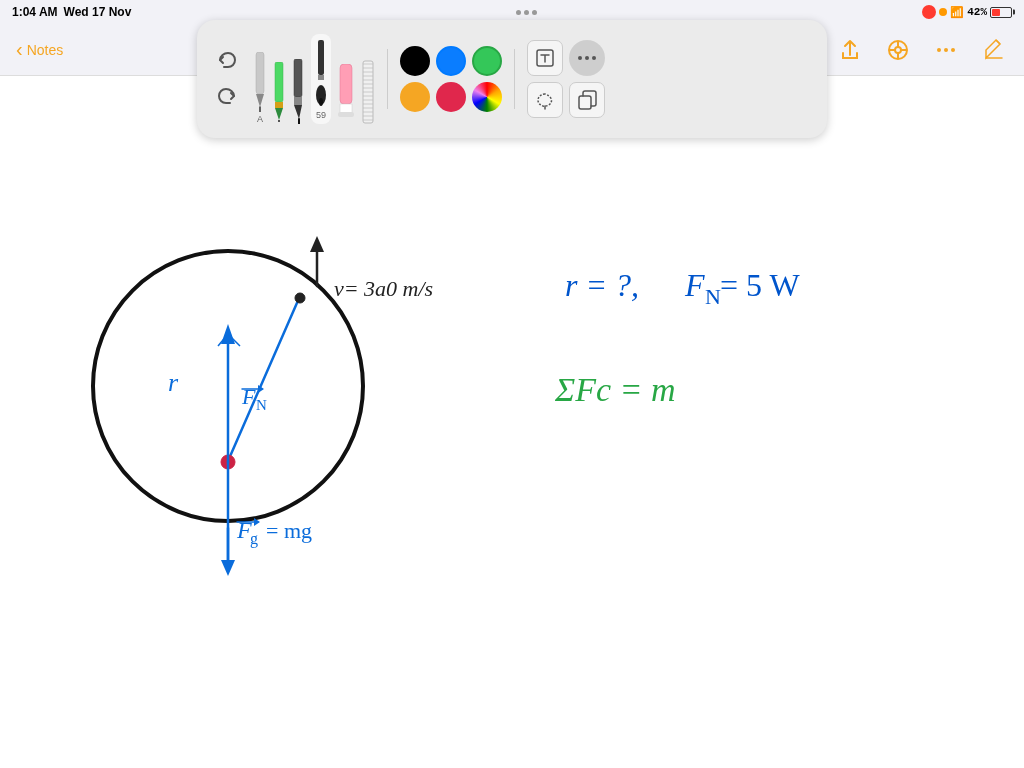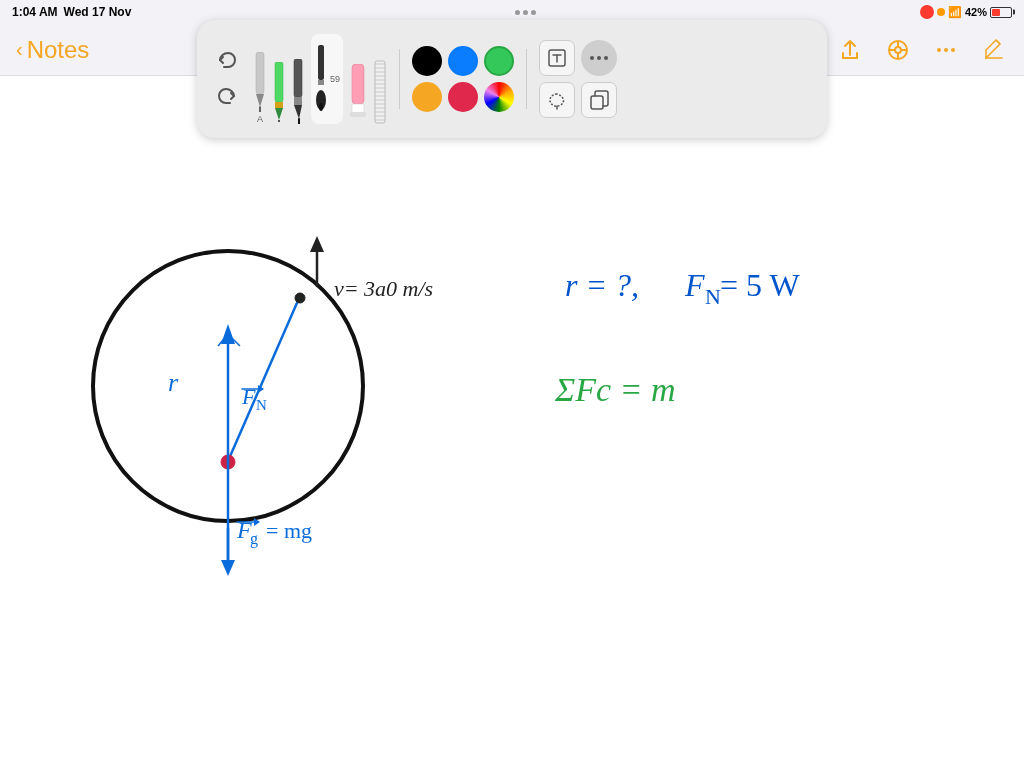--- a/index.html
+++ b/index.html
@@ -97,21 +97,21 @@
       color: #f5a623;
       font-size: 18px;
       cursor: pointer;
       text-decoration: none;
     }
     .back-chevron {
       font-size: 20px;
       color: #f5a623;
     }
     .back-label {
-      font-size: 24px;
+      font-size: 14px;
       color: #f5a623;
     }
     .nav-right {
       display: flex;
       align-items: center;
       gap: 20px;
     }
     .nav-icon {
       width: 28px;
       height: 28px;
@@ -151,21 +151,21 @@
   <div style="display:flex;gap:3px;align-items:center;">
     <span style="width:5px;height:5px;background:#999;border-radius:50%;display:inline-block;"></span>
     <span style="width:5px;height:5px;background:#999;border-radius:50%;display:inline-block;"></span>
     <span style="width:5px;height:5px;background:#999;border-radius:50%;display:inline-block;"></span>
   </div>
   <div class="status-right">
     <div class="battery-container">
       <div style="width:14px;height:14px;background:#ff3b30;border-radius:50%;border:2px solid #ff3b30;"></div>
       <span style="width:8px;height:8px;background:#ff9900;border-radius:50%;display:inline-block;"></span>
       <span style="font-size:11px;">📶</span>
-      <span style="font-size:11px;">42%</span>
+      <span style="font-size:11px;font-family:Liberation Mono, monospace;">42%</span>
       <div class="battery-icon">
         <div class="battery-fill"></div>
       </div>
     </div>
   </div>
 </div>
 
 <div class="nav-bar">
   <div class="nav-left">
     <a class="back-button">
@@ -245,21 +245,21 @@
 
   <div style="display:flex;flex-direction:column;align-items:center;cursor:pointer;height:90px;justify-content:flex-end;gap:2px;">
     <svg width="14" height="65" viewBox="0 0 14 65">
       <rect x="3" y="0" width="8" height="38" rx="2" fill="#555" stroke="#333" stroke-width="0.5"></rect>
       <rect x="3" y="38" width="8" height="8" fill="#888"></rect>
       <polygon points="3,46 11,46 8,60" fill="#333"></polygon>
       <line x1="8" y1="60" x2="8" y2="65" stroke="#111" stroke-width="2" stroke-linecap="round"></line>
     </svg>
   </div>
 
-  <div style="display:flex;flex-direction:row;align-items:center;cursor:pointer;height:90px;justify-content:flex-end;gap:2px;background:rgba(255,255,255,0.6);border-radius:8px;padding:4px 3px;">
+  <div style="display:flex;flex-direction:column;align-items:center;cursor:pointer;height:90px;justify-content:flex-end;gap:2px;background:rgba(255,255,255,0.6);border-radius:8px;padding:4px 3px;">
     <svg width="14" height="68" viewBox="0 0 14 68">
       <rect x="4" y="0" width="6" height="35" rx="2" fill="#333"></rect>
       <rect x="4" y="35" width="6" height="5" fill="#888"></rect>
       <ellipse cx="7" cy="55" rx="5" ry="10" fill="#222"></ellipse>
       <ellipse cx="7" cy="62" rx="2" ry="4" fill="#111"></ellipse>
     </svg>
     <span style="font-size:9px;color:#666;">59</span>
   </div>
 
   <div style="display:flex;flex-direction:column;align-items:center;cursor:pointer;height:90px;justify-content:flex-end;gap:2px;">

